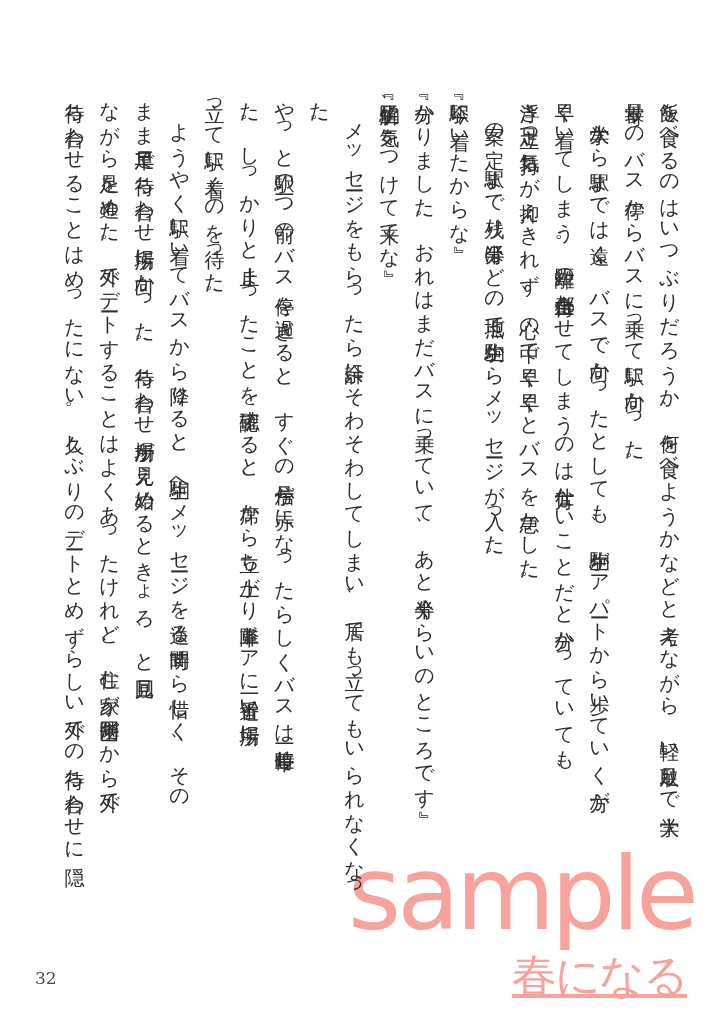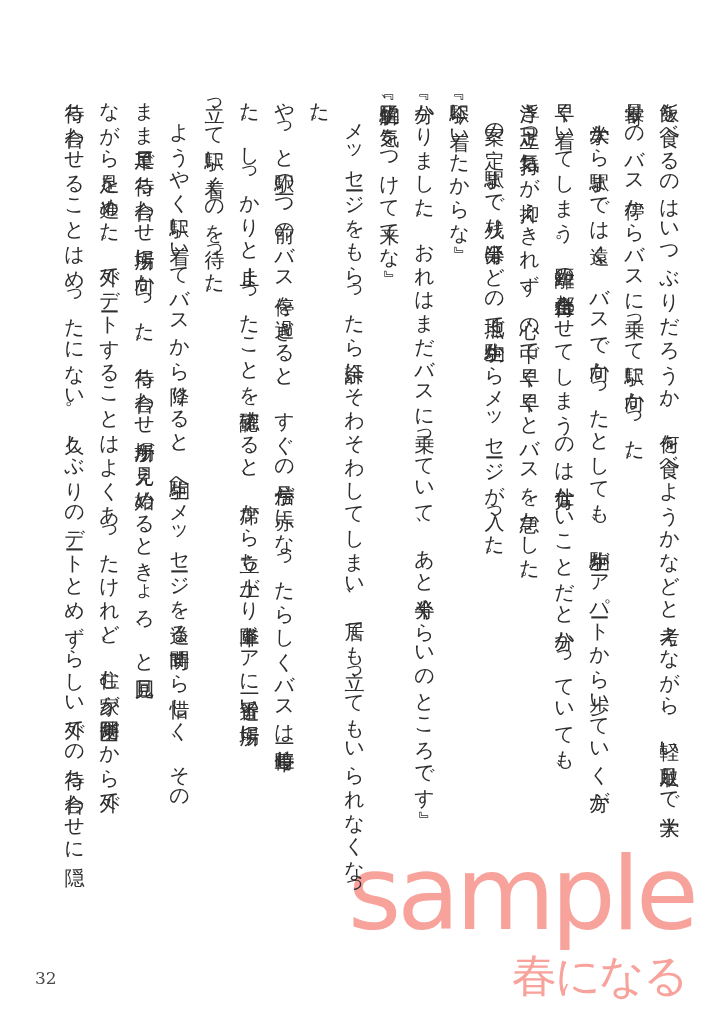--- a/index.html
+++ b/index.html
@@ -33,20 +33,21 @@
   .wm-title {
     position: absolute;
     left: 512px;
     top: 951px;
     z-index: 0;
     font-family: "DejaVu Sans", "Liberation Sans", sans-serif;
     font-size: 45px;
     line-height: 1.1;
     letter-spacing: -2px;
     white-space: nowrap;
+    text-decoration: underline;
   }
 
   
   .text-block {
     position: absolute;
     top: 88px;
     right: 39px;
     width: 595px;   
     height: 848px;
     z-index: 1;

